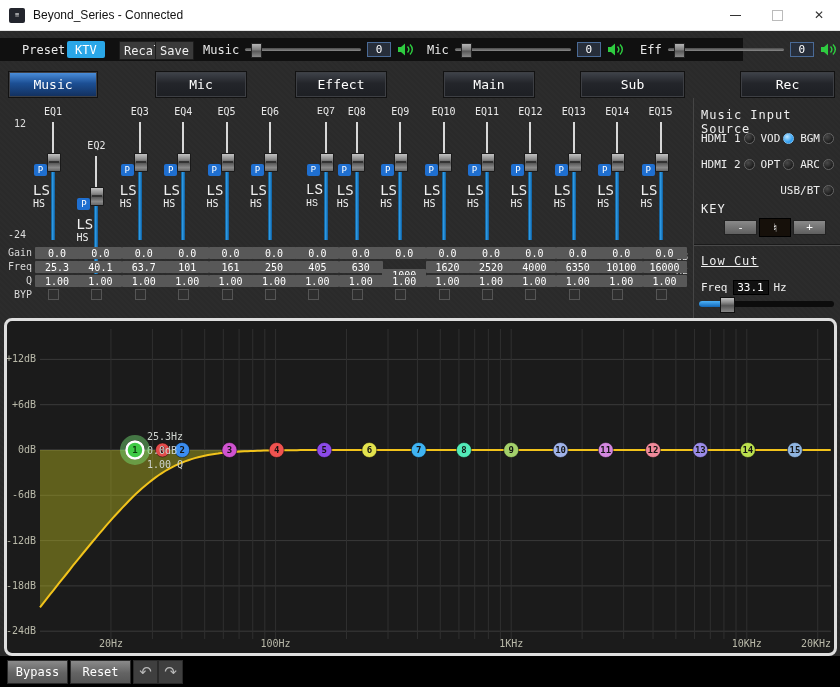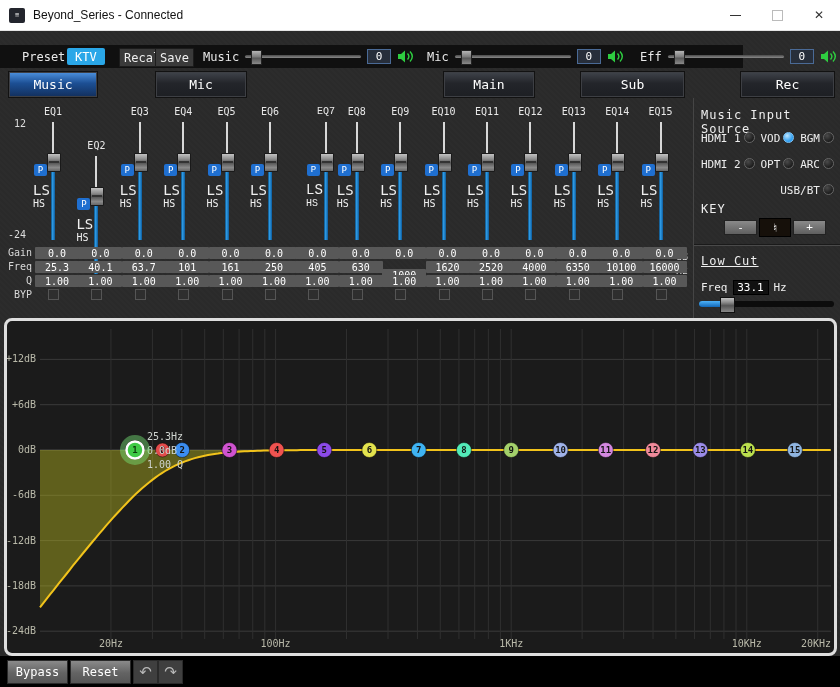--- a/index.html
+++ b/index.html
@@ -16,21 +16,21 @@
   .win-controls{margin-left:auto;display:flex;height:30px;}
   .win-btn{width:42px;height:30px;display:flex;align-items:center;justify-content:center;cursor:default;}
   .min-glyph{width:11px;height:0;border-top:1px solid #333;}
   .max-glyph{width:9px;height:9px;border:1px solid #bbb;}
   .close-glyph{color:#333;font-size:12px;font-family:"DejaVu Sans",sans-serif;}
   
   .menubar{position:absolute;left:0;top:30px;width:840px;height:15px;background:#ffffff;
            display:flex;align-items:center;gap:0;}
   .menu-item{font-family:"Liberation Sans",sans-serif;font-size:12px;color:#111;padding:0 9px;}
   
-  .toolbar{position:absolute;left:0;top:45px;width:743px;height:23px;background:#101010;text-align:center;}
+  .toolbar{position:absolute;left:0;top:38px;width:743px;height:23px;background:#101010;text-align:center;}
   .toolbar *{position:absolute;top:0;height:23px;display:flex;align-items:center;}
   .tb-label{color:#e8e8e8;font-size:12px;}
   .btn-ktv{background:#2aa7e8;color:#fff;font-size:12px;padding:0 8px;height:17px;top:3px;border-radius:2px;}
   .btn-dark{background:#3a3a3a;color:#f0f0f0;font-size:12px;padding:0 4px;height:17px;top:3px;
             border:1px solid #1c1c1c;border-radius:1px;}
   .vol-group{gap:6px;}
   .vol-group *{position:static;height:auto;}
   .htrack{position:relative !important;width:116px;height:3px !important;background:linear-gradient(#4a4a4a,#8a8a8a);
           border-radius:2px;}
   .hthumb{position:absolute !important;left:6px;top:-5px;width:9px;height:13px !important;
@@ -65,21 +65,21 @@
   .row-label{position:absolute;color:#d8d8d8;font-size:10px;width:30px;text-align:right;}
   .val-box{position:absolute;width:44px;height:12px;background:#585858;color:#fff;font-size:10px;
            display:flex;align-items:center;justify-content:center;border-radius:1px;}
   .unit-label{position:absolute;color:#d8d8d8;font-size:10px;}
   .byp-box{position:absolute;width:9px;height:9px;background:#2e2e2e;border:1px solid #555;}
   
   .side-panel{position:absolute;left:693px;top:98px;width:147px;height:220px;border-left:1px solid #454545;
               color:#eee;}
   .side-title{position:absolute;left:7px;top:10px;font-size:12px;letter-spacing:1px;}
   .src-row{position:absolute;left:7px;width:133px;display:flex;align-items:center;justify-content:space-between;}
-  .src-item{display:flex;gap:3px;font-size:11px;}
+  .src-item{display:flex;align-items:center;gap:3px;font-size:11px;}
   .radio{width:11px;height:11px;border-radius:50%;background:radial-gradient(circle at 35% 30%,#4a4a4a,#1c1c1c 70%);
          border:1px solid #666;box-sizing:border-box;}
   .radio.sel{background:radial-gradient(circle at 35% 30%,#bfe6ff,#2f9ef0 65%);border:1px solid #7fc4f8;}
   .key-label{position:absolute;left:7px;top:104px;font-size:12px;letter-spacing:1px;}
   .key-row{position:absolute;left:30px;top:120px;display:flex;align-items:center;gap:2px;}
   .key-btn{width:31px;height:13px;background:linear-gradient(#8a8a8a,#5f5f5f);border:1px solid #222;
            color:#fff;font-size:11px;display:flex;align-items:center;justify-content:center;}
   .key-value{width:30px;height:17px;background:#16100a;border:1px solid #000;color:#fff;font-size:12px;
              display:flex;align-items:center;justify-content:center;}
   .side-divider{position:absolute;left:0;top:146px;width:147px;border-top:1px solid #1a1a1a;
@@ -171,20 +171,21 @@
             <path d="M10.5 3.5 q2.8 3 0 6" stroke="#2ecc40" stroke-width="1.4" fill="none"></path>
             <path d="M13 1.5 q4.6 4.8 0 10" stroke="#2ecc40" stroke-width="1.4" fill="none"></path>
           </svg>
         </span>
       </div>
     </div>
 
   <div class="tabrow" id="tabrow">
       <div class="tab-btn active" style="left: 8px; width: 88px;">Music</div>
       <div class="tab-btn" style="left: 155px; width: 90px;">Mic</div>
+      <div class="tab-btn" style="left: 295px; width: 90px;">Effect</div>
       <div class="tab-btn" style="left: 580px; width: 103px;">Sub</div>
       <div class="tab-btn" style="left: 443px; width: 90px;">Main</div>
       <div class="tab-btn" style="left: 740px; width: 93px;">Rec</div>
     </div>
 
   <div class="eq-panel" id="eqPanel">
     <span class="scale-label" style="left:14px;top:20px">12</span>
     <span class="scale-label" style="left:8px;top:131px">-24</span>
   <div class="band" style="left: 31px;">
         <div class="band-label">EQ1</div>

